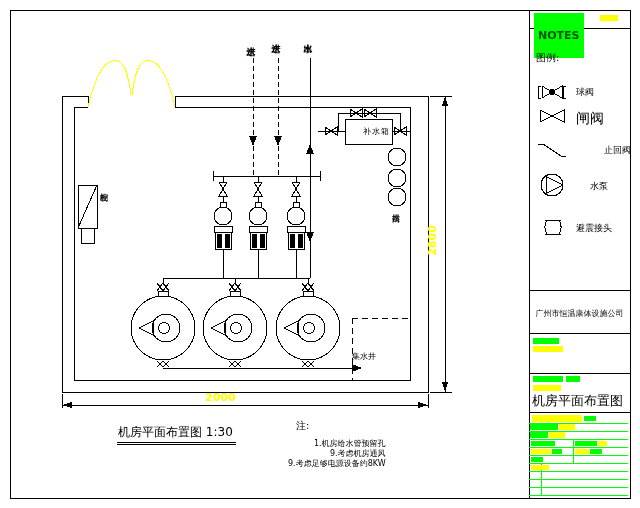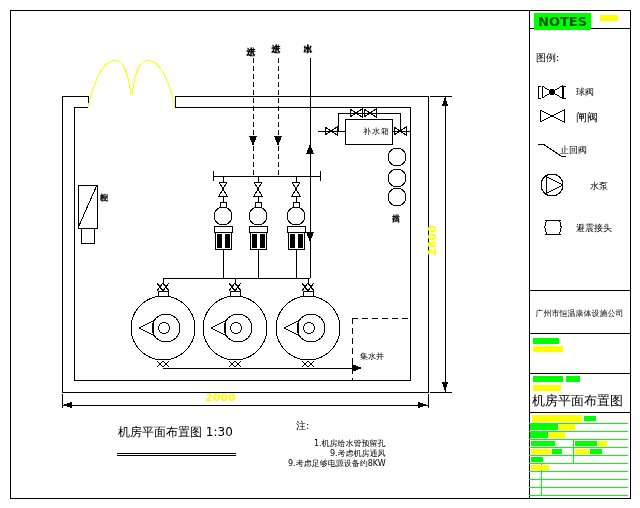--- a/index.html
+++ b/index.html
@@ -3,21 +3,21 @@
 <meta charset="utf-8">
 <style>
   html,body{margin:0;padding:0;}
   body{width:640px;height:508px;background:#fff;position:relative;overflow:hidden;
        font-family:"DejaVu Sans",sans-serif;color:#000;}
   .abs{position:absolute;}
   .vtext{writing-mode:vertical-rl;text-orientation:upright;line-height:1;}
   .blk{position:absolute;}
   .chip{background:var(--green);color:#005500;font-weight:bold;}
   .ydim{color:var(--yellow);font-weight:bold;}
-  .caption{border-bottom:3px double #000;padding:0 3px 12px 1px;}
+  .caption{border-bottom:3px double #000;padding:0 3px 1px 1px;}
   svg{position:absolute;left:0;top:0;}
   .note-line{height:10px;text-align:right;}
 </style>
 </head>
 <body>
 
 <svg width="640" height="508" viewBox="0 0 640 508">
   <g stroke="#000" fill="none" stroke-width="1" shape-rendering="crispEdges">
 
     <g>
@@ -218,41 +218,41 @@
     <g>
       <line x1="430" y1="96" x2="452" y2="96"></line>
         <line x1="430" y1="392" x2="452" y2="392"></line>
       <line x1="445" y1="96" x2="445" y2="392"></line>
       <polygon points="445,96 442,106 448,106" fill="#000" stroke="none"></polygon>
       <polygon points="445,392 442,382 448,382" fill="#000" stroke="none"></polygon>
     </g>
   </g>
 </svg>
 
-<div class="abs chip" style="left:534px;top:13px;font-size:13px;padding:1px 4px;">NOTES</div>
+<div class="abs chip" style="left:534px;top:13px;font-size:11px;padding:16px 4px;">NOTES</div>
 
 <div class="abs" style="left:536px;top:51px;font-size:10px;">图例:</div>
 <div class="abs" style="left:576px;top:86px;font-size:9px;">球阀</div>
-<div class="abs" style="left:576px;top:110px;font-size:11px;">闸阀</div>
-<div class="abs" style="left:560px;top:144px;font-size:9px;">止回阀</div>
+<div class="abs" style="left:576px;top:110px;font-size:14px;">闸阀</div>
+<div class="abs" style="left:604px;top:144px;font-size:9px;">止回阀</div>
 <div class="abs" style="left:576px;top:180px;font-size:9px;margin-left:14px;">水泵</div>
 <div class="abs" style="left:576px;top:222px;font-size:9px;">避震接头</div>
 
 <div class="abs" style="left:529px;top:308px;width:101px;text-align:center;font-size:8px;">广州市恒温康体设施公司</div>
 
 <div class="abs" style="left:532px;top:392px;width:98px;font-size:13px;white-space:nowrap;">机房平面布置图</div>
 
 <div class="abs vtext" style="left:246px;top:40px;font-size:9px;font-weight:bold;">进水</div>
 <div class="abs vtext" style="left:271px;top:37px;font-size:9px;font-weight:bold;">进水</div>
 <div class="abs vtext" style="left:303px;top:37px;font-size:9px;font-weight:bold;">出水</div>
 
 <div class="abs" style="left:363px;top:126px;width:40px;font-size:8px;letter-spacing:1px;">补水箱</div>
 <div class="abs vtext" style="left:99px;top:187px;font-size:8px;">控制柜</div>
 <div class="abs vtext" style="left:391px;top:208px;font-size:8px;">投药器</div>
-<div class="abs" style="left:360px;top:351px;font-size:8px;font-family:Liberation Mono, monospace;">集水井</div>
+<div class="abs" style="left:352px;top:351px;font-size:8px;font-family:Liberation Mono, monospace;">集水井</div>
 
 <div class="abs ydim" style="left:205px;top:391px;font-size:11px;">2000</div>
 <div class="abs ydim" style="left:412px;top:234px;width:40px;text-align:center;font-size:11px;transform:rotate(-90deg);">2800</div>
 
 <div class="abs caption" style="left:117px;top:424px;font-size:12px;">机房平面布置图 1:30</div>
 <div class="abs" style="left:296px;top:419px;font-size:10px;">注:</div>
 <div class="abs" style="left:288px;top:438px;font-size:8px;">
   <div class="note-line">1.机房给水管预留孔</div>
   <div class="note-line">9.考虑机房通风</div>
   <div class="note-line">9.考虑足够电源设备约8KW</div>

